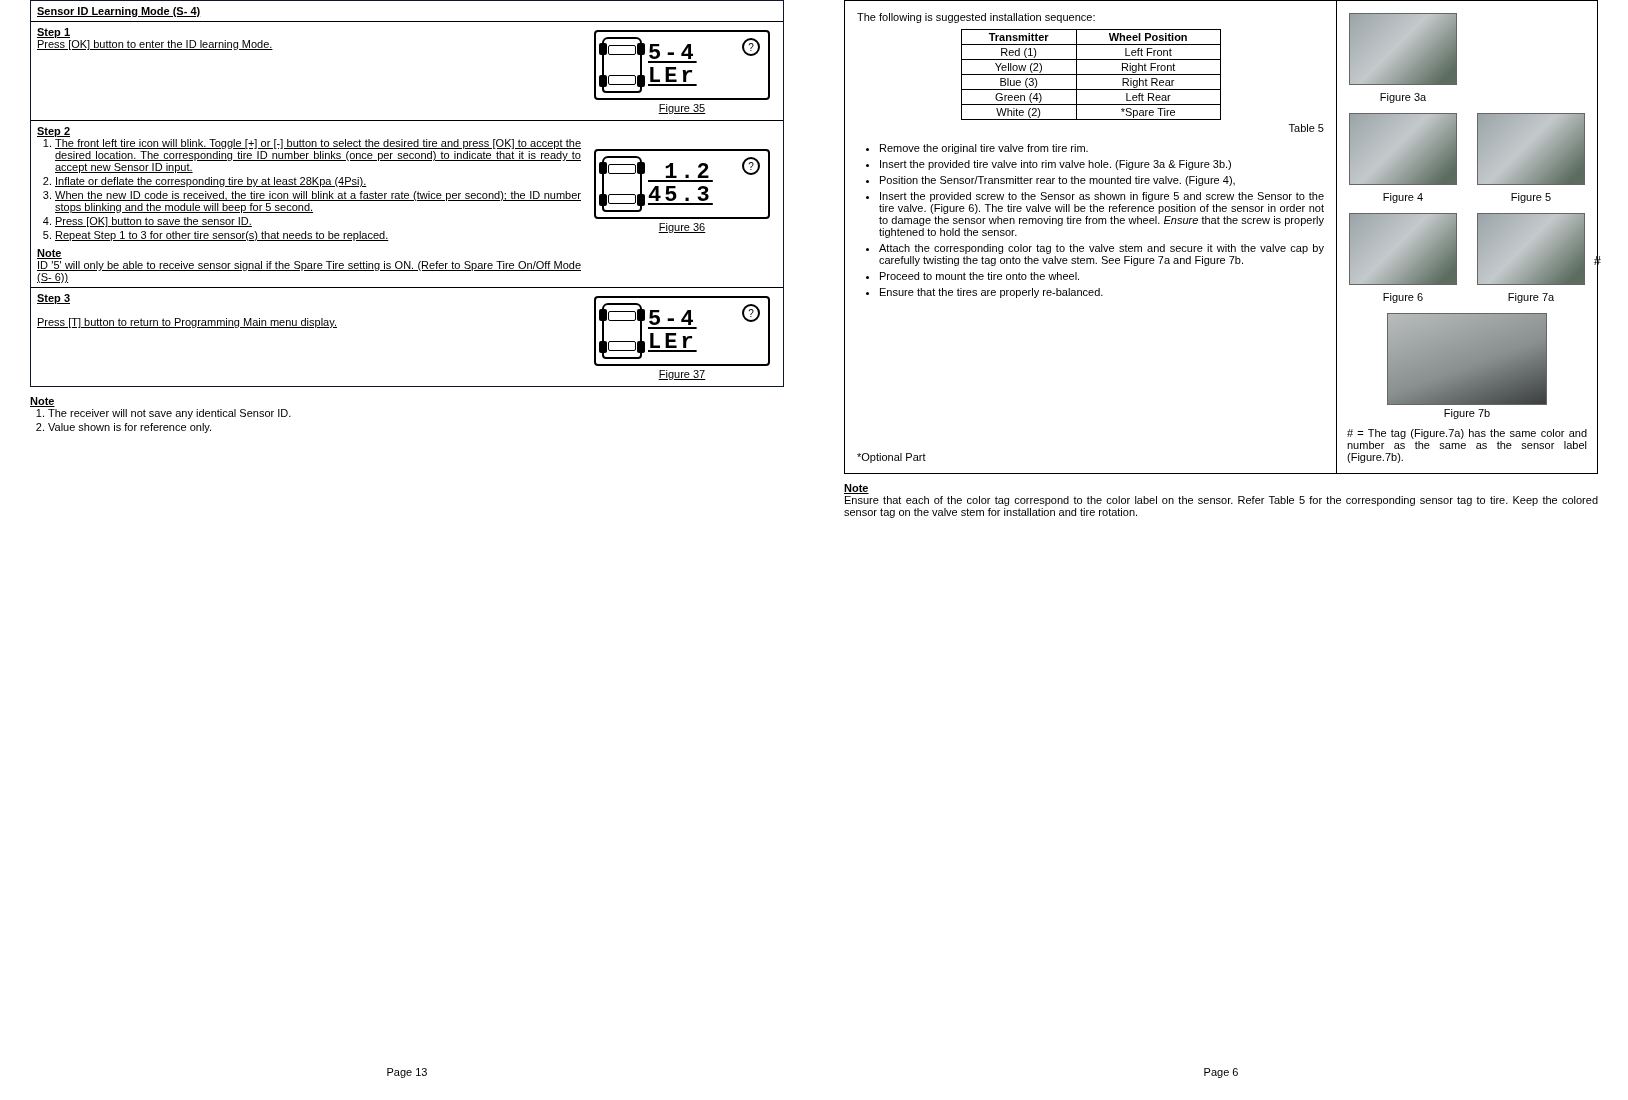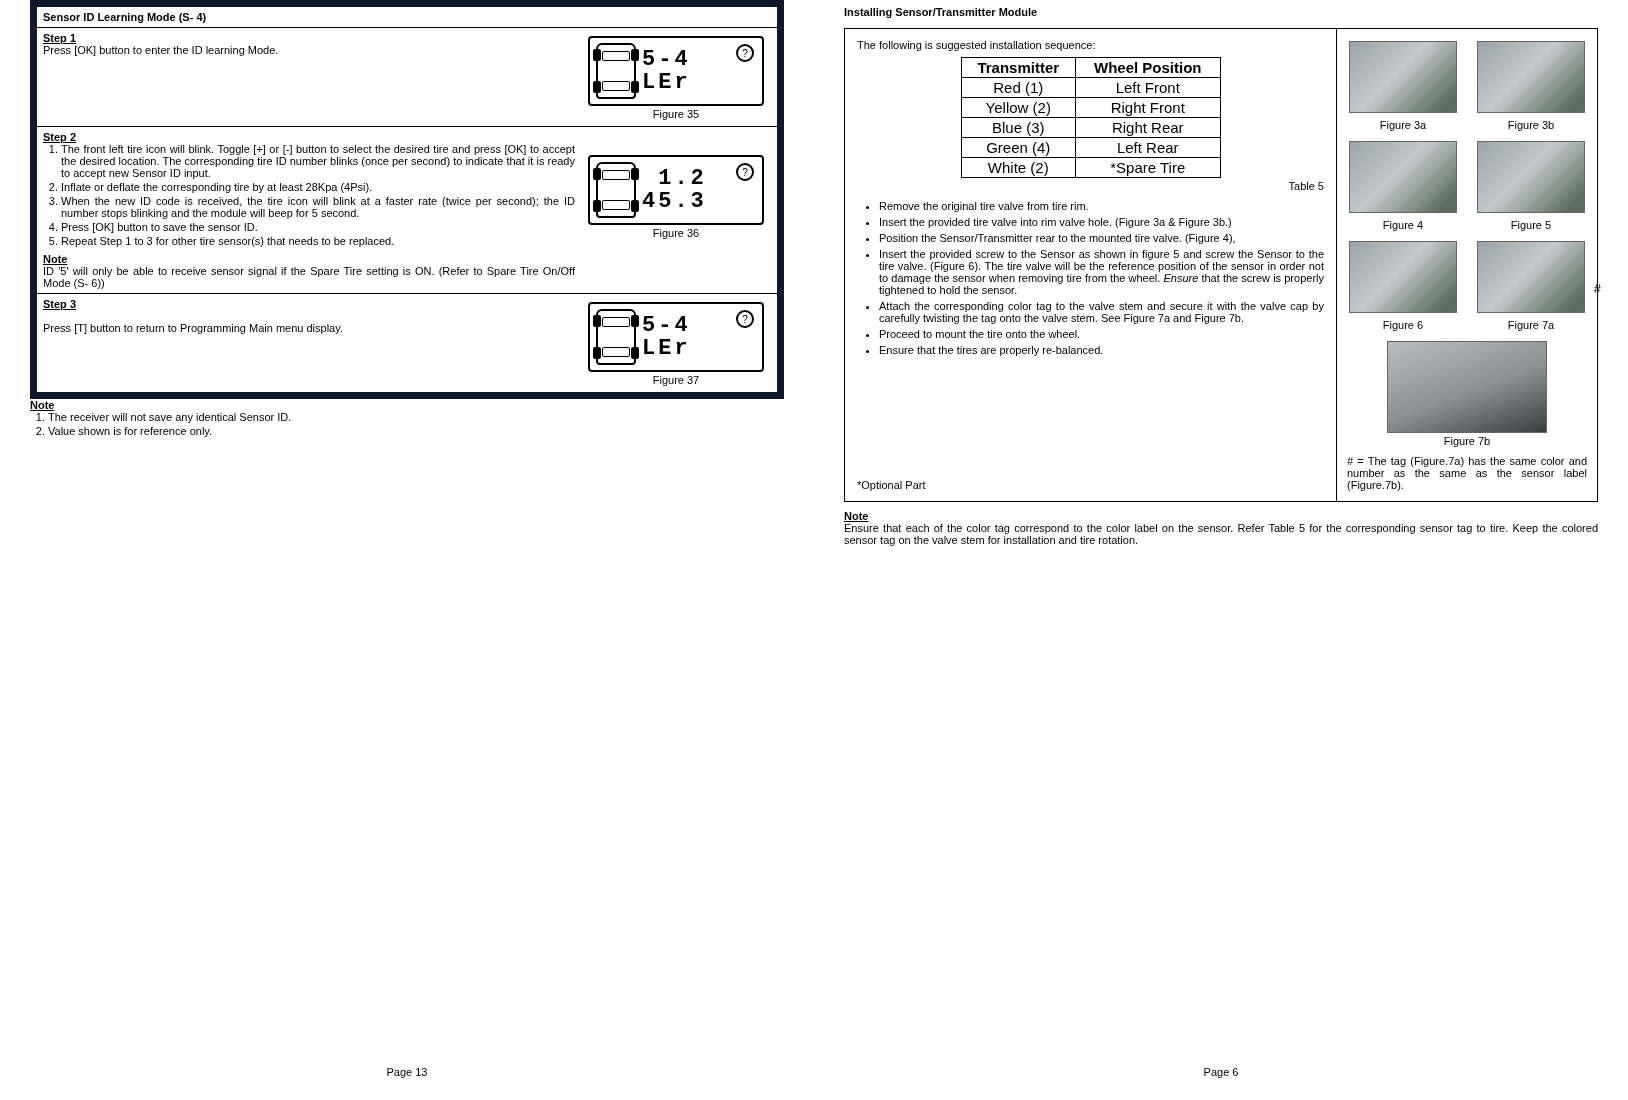--- a/index.html
+++ b/index.html
@@ -19,21 +19,23 @@
     position: relative;
   }
   .page-number {
     position: absolute;
     bottom: 22px;
     left: 50%;
     transform: translateX(-50%);
     font-size: 11px;
   }
   .outer-box {
-    border: 7px solid #0f172a;
+    border: 1px solid #0f172a;
+    margin-bottom: 8px;
+    text-decoration: underline;
   }
   .section {
     border-bottom: 1px solid #000;
     padding: 4px 6px;
   }
   .section:last-child { border-bottom: none; }
   .title-bold { font-weight: bold; }
   .step-header { font-weight: bold; text-decoration: underline; }
   .intro { margin: 6px 0 14px 0; }
   .step-row {
@@ -124,21 +126,21 @@
   }
   table.trans {
     border-collapse: collapse;
     margin: 6px auto 2px auto;
     width: 260px;
   }
   table.trans th, table.trans td {
     border:1px solid #000;
     padding:1px 8px;
     text-align:center;
-    font-size:15px;
+    font-size:11px;
   }
   table.trans th { font-weight:bold; }
   .table-caption { text-align:right; font-size:11px; margin-bottom:8px; }
   .photo {
     width: 108px;
     height: 72px;
     background: linear-gradient(135deg,#9aa4a8 0%, #c4c9cb 45%, #5c6d60 90%);
     border:1px solid #666;
     display:inline-block;
     margin: 2px;
@@ -254,21 +256,20 @@
     <ol style="padding-left:18px;">
       <li>The receiver will not save any identical Sensor ID.</li>
       <li>Value shown is for reference only.</li>
     </ol>
   </div>
 
   <div class="page-number">Page 13</div>
 </div>
 
 <div class="page">
-  <div class="right-title">Installing Sensor/Transmitter Module</div>
 
   <div class="right-layout">
     <div class="right-left">
       <div style="margin-bottom:4px;">The following is suggested installation sequence:</div>
       <table class="trans">
         <tbody>
             <tr>
           <th>Transmitter</th>
           <th>Wheel Position</th>
         </tr>
@@ -308,24 +309,20 @@
 
       <div class="optional" style="position:absolute;bottom:10px;left:12px;">*Optional Part</div>
     </div>
 
     <div class="right-right">
       <div class="photo-row">
         <div class="photo-block">
           <div class="photo"></div>
           <div class="fig-label">Figure 3a</div>
         </div>
-        <div class="photo-block">
-          <div class="photo"></div>
-          <div class="fig-label">Figure 3b</div>
-        </div>
       </div>
       <div class="photo-row">
         <div class="photo-block">
           <div class="photo"></div>
           <div class="fig-label">Figure 4</div>
         </div>
         <div class="photo-block">
           <div class="photo"></div>
           <div class="fig-label">Figure 5</div>
         </div>

